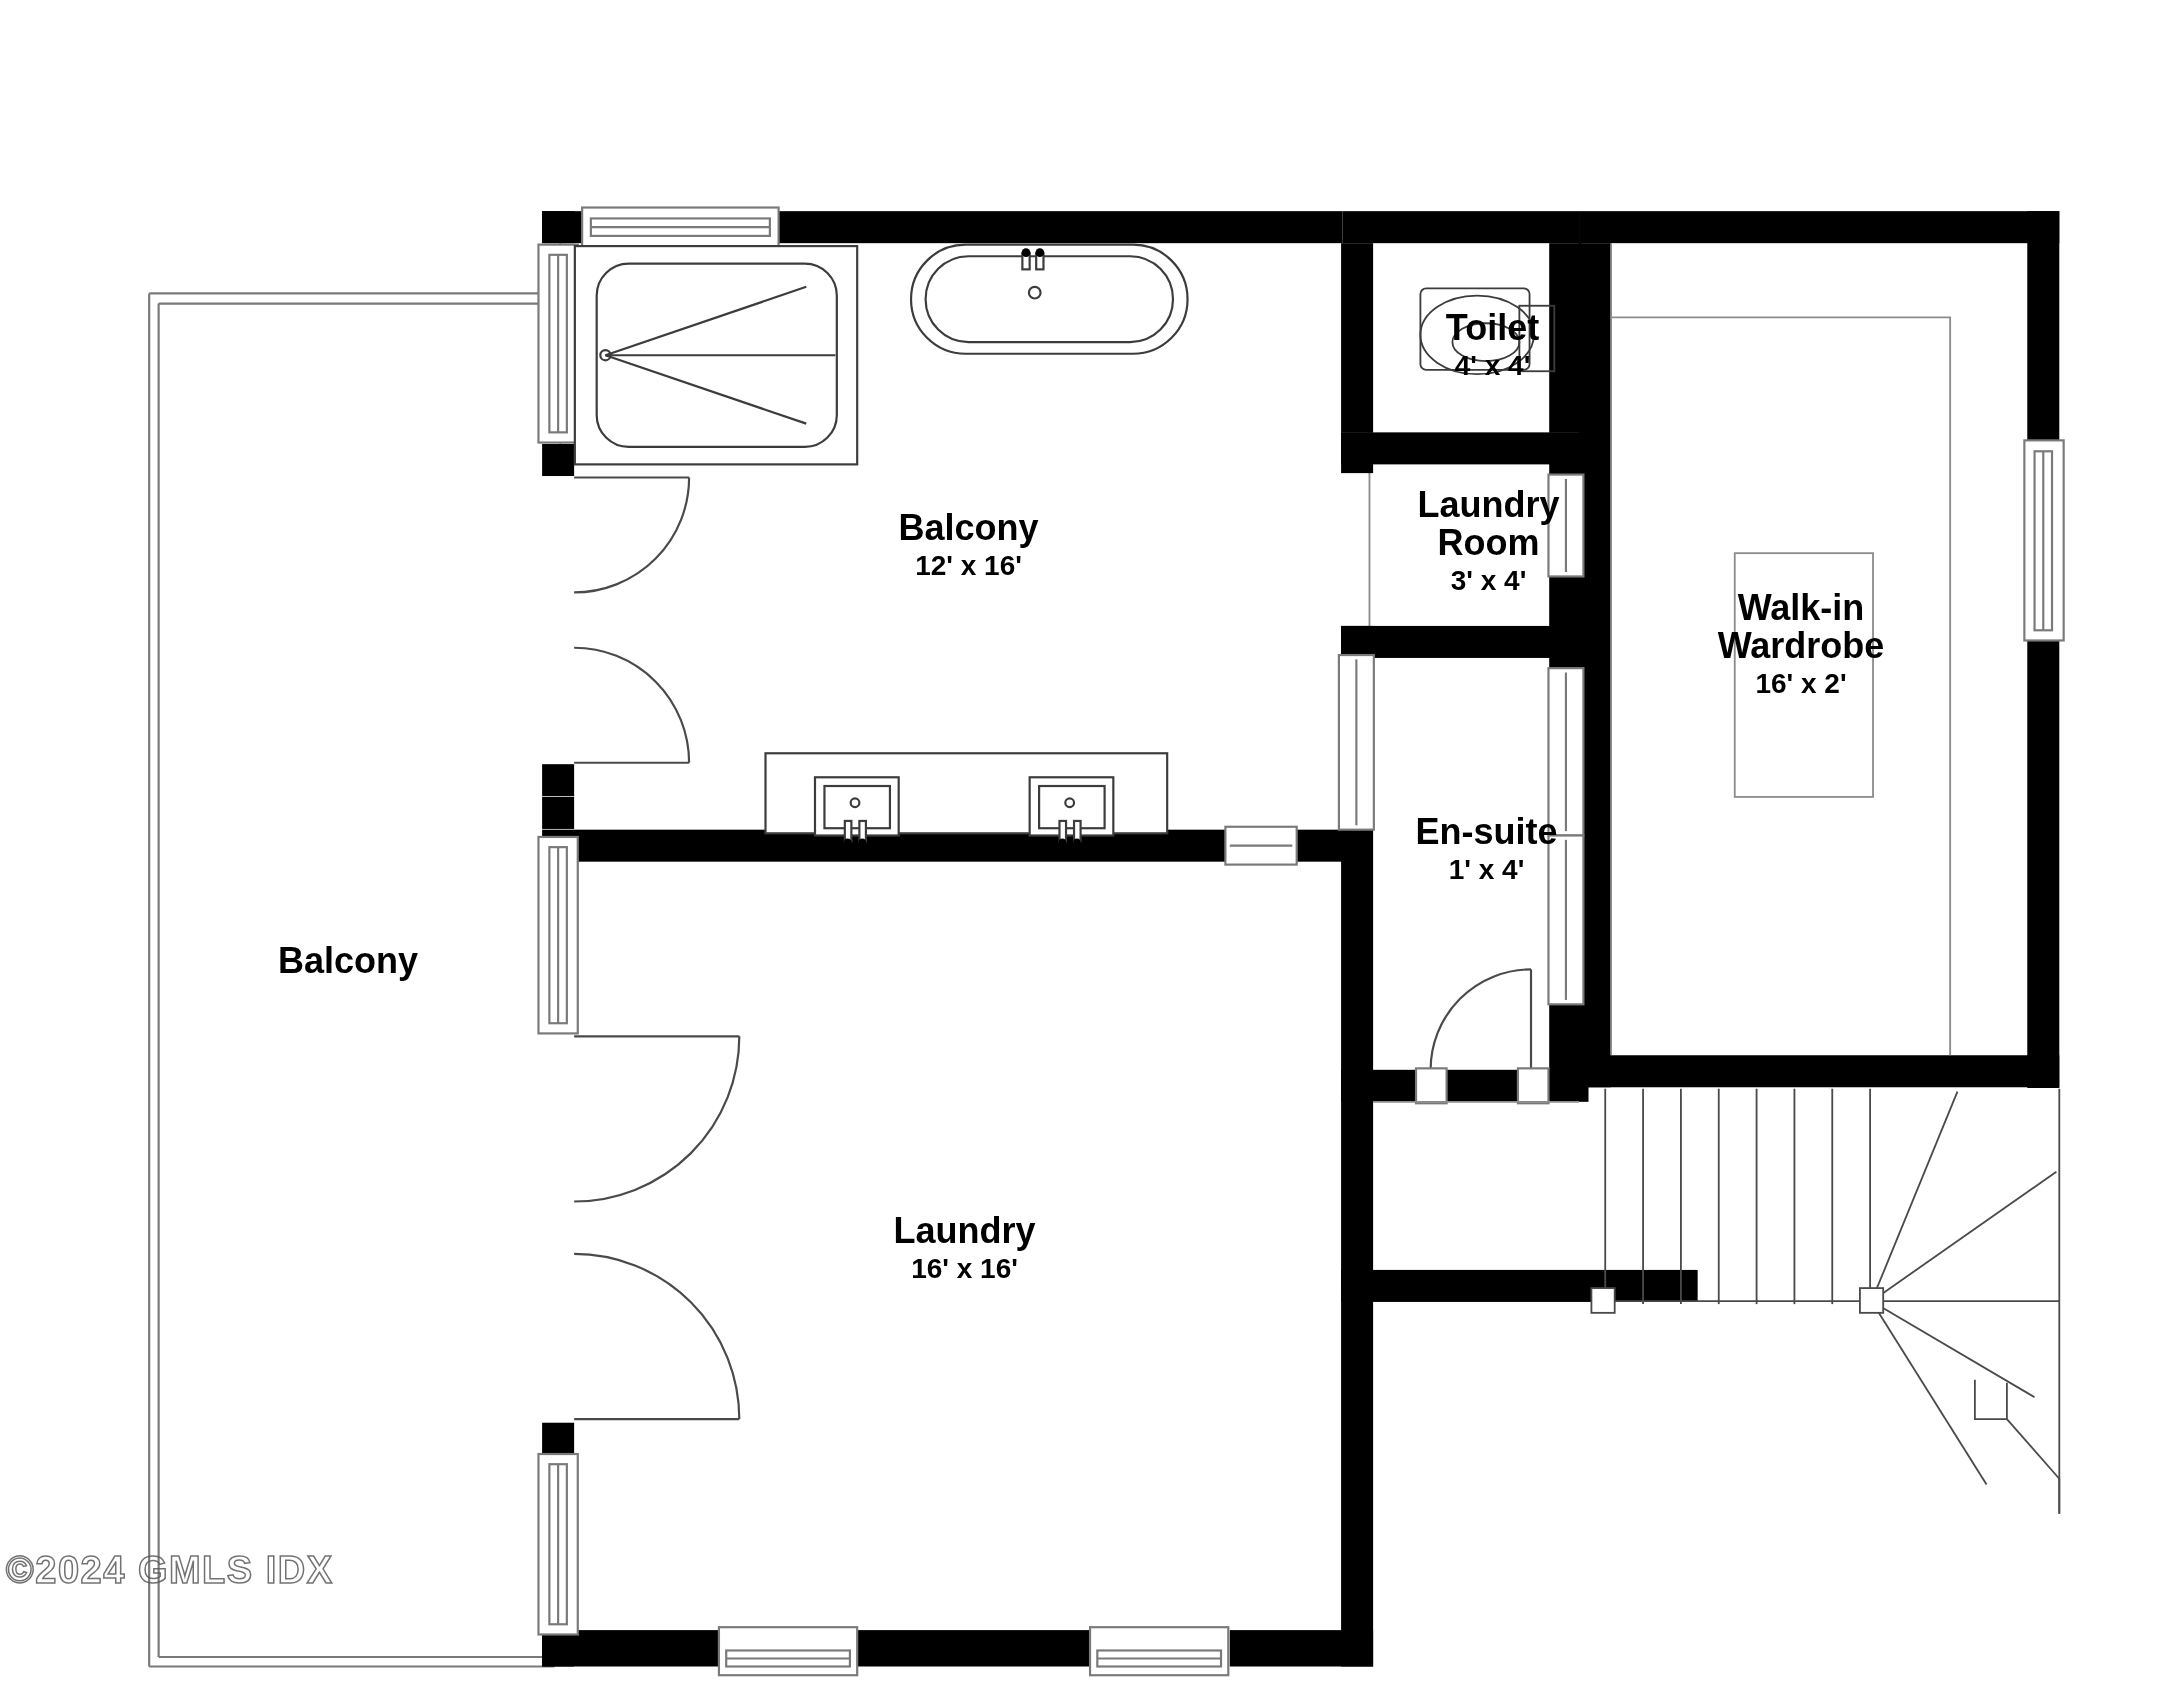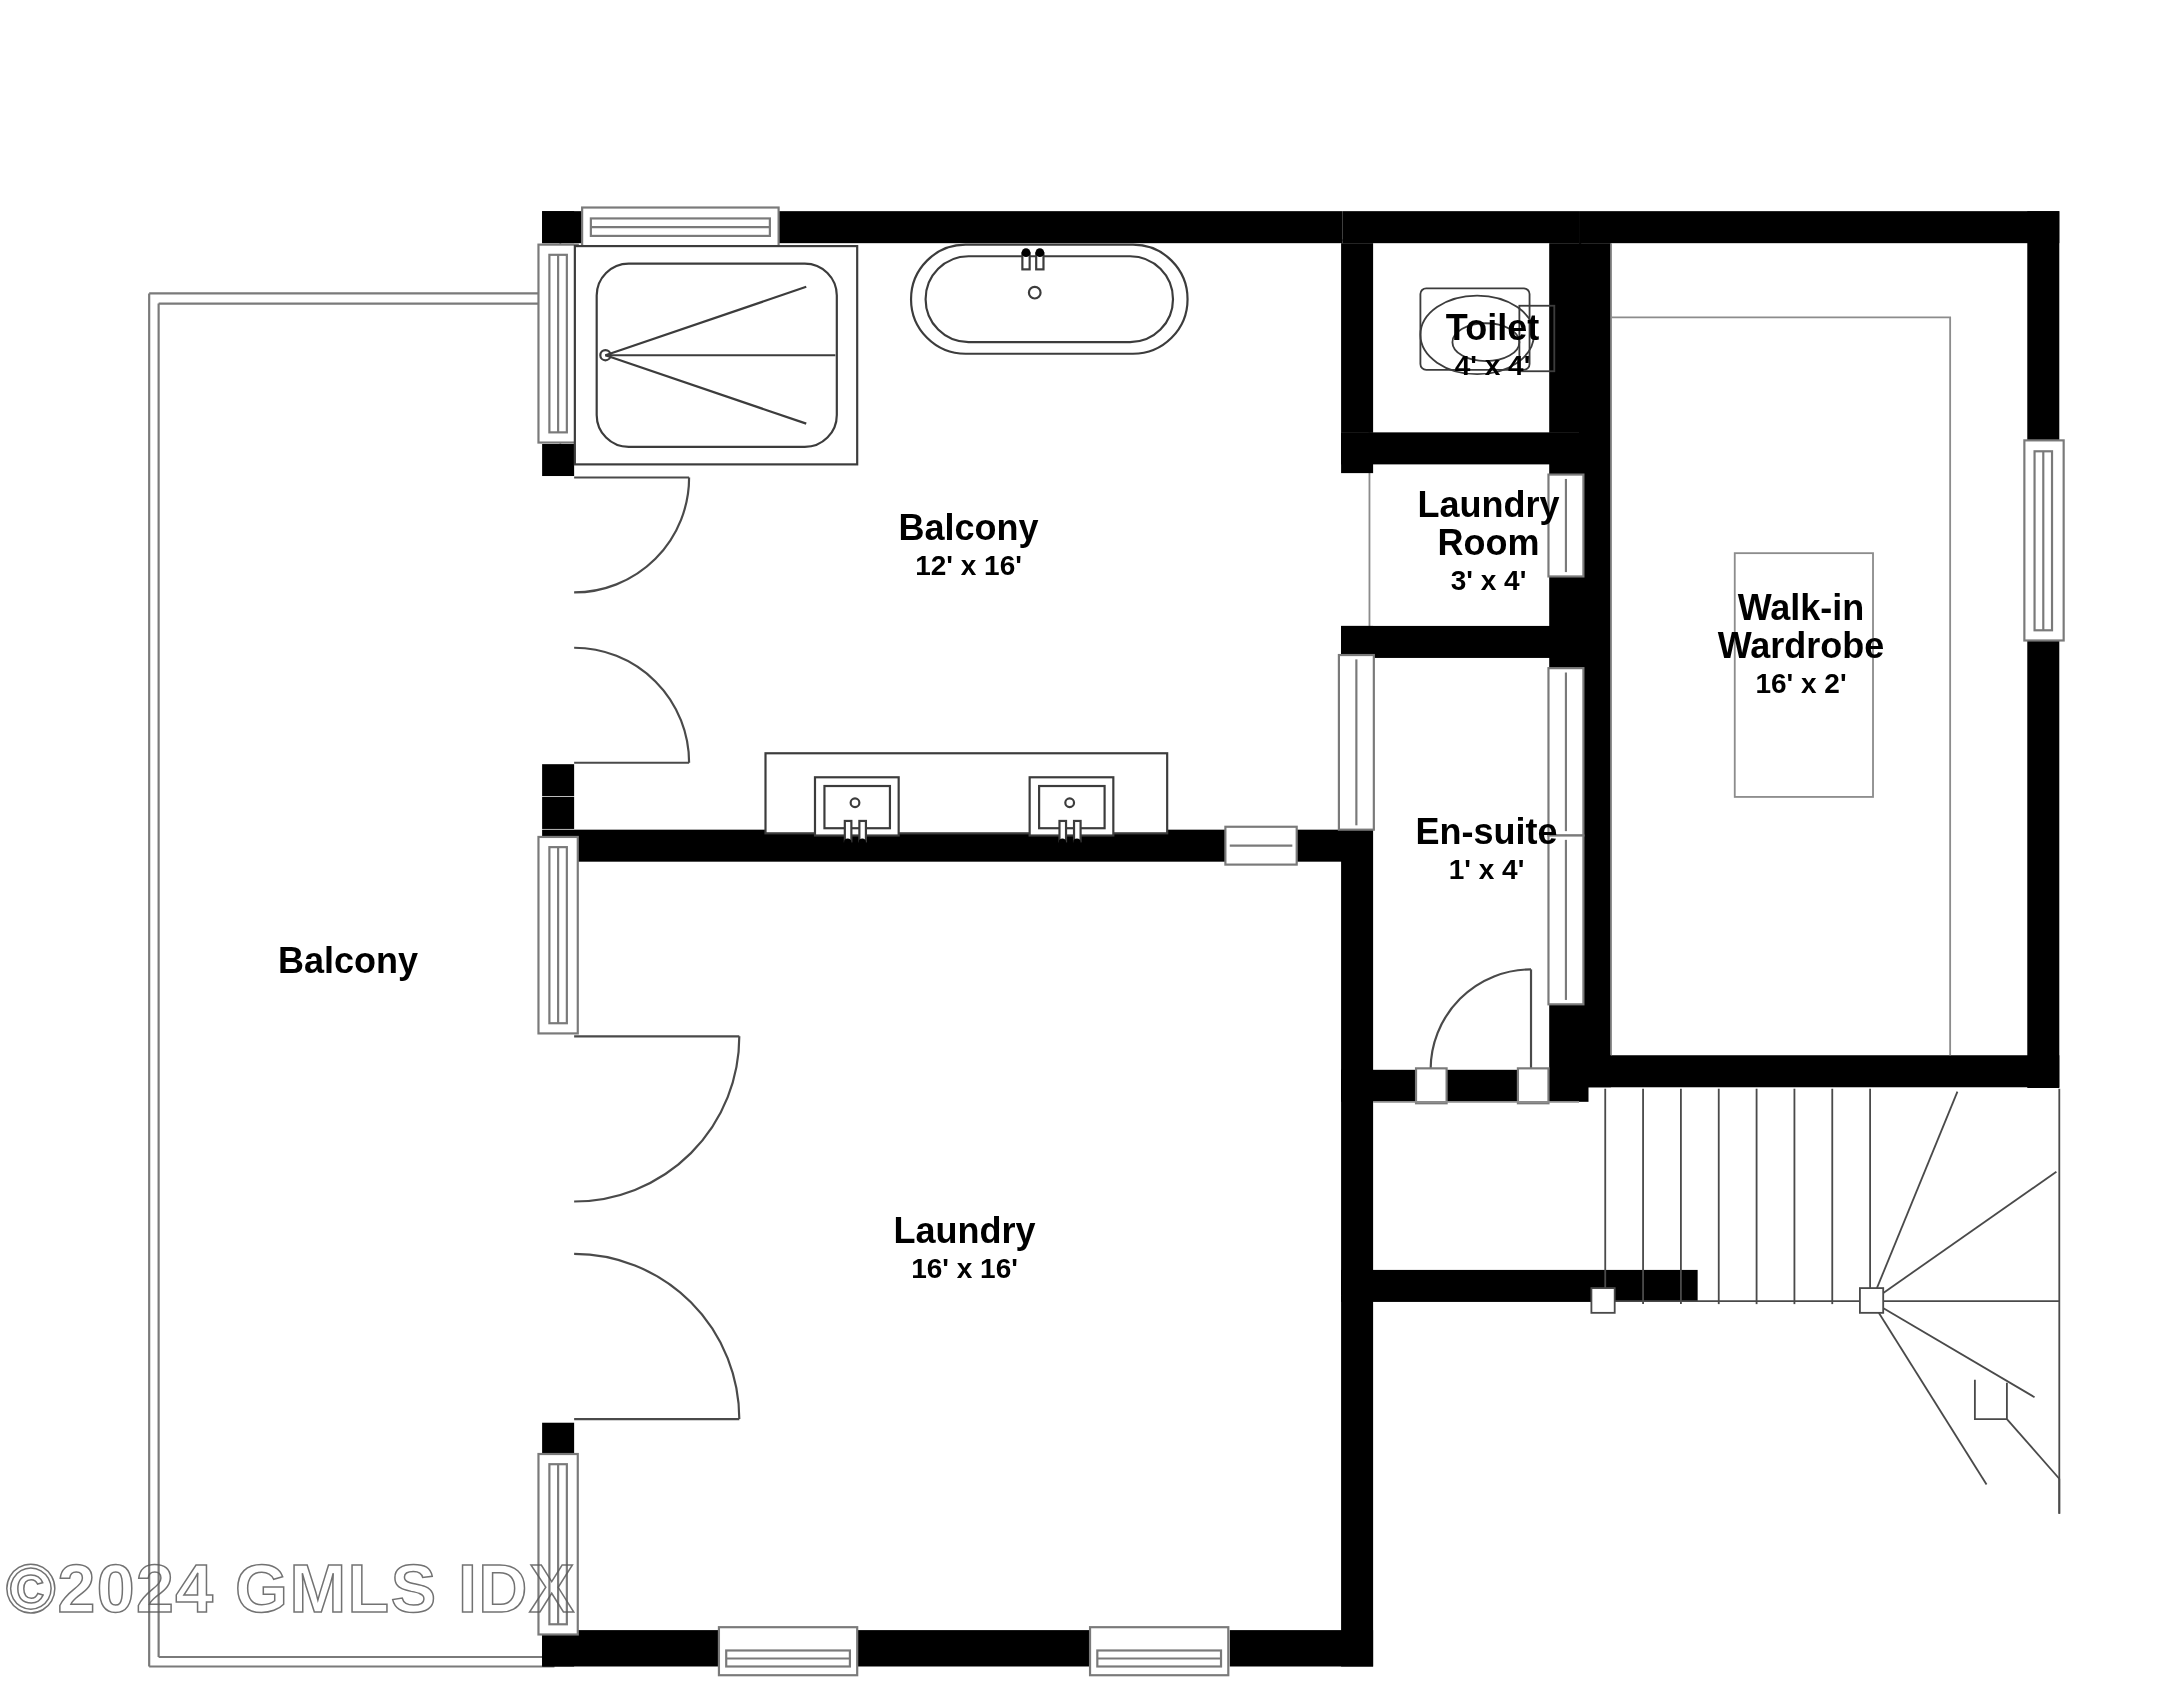--- a/index.html
+++ b/index.html
@@ -12,21 +12,21 @@
   }
 
   #floorplan{position:absolute;left:0;top:0;width:2183px;height:1687px;}
   #floorplan svg{display:block;width:2183px;height:1687px;}
 
   .room-label{position:absolute;text-align:center;line-height:1.06;pointer-events:none;}
   .room-label .rl-name{font-size:36px;font-weight:bold;white-space:pre-line;}
   .room-label .rl-dim{font-size:28px;font-weight:bold;margin-top:4px;}
 
   #watermark{
-    position:absolute;left:5.8px;top:1549px;font-size:68px;font-weight:bold;
+    position:absolute;left:5.8px;top:1549px;font-size:38px;font-weight:bold;
     color:transparent;-webkit-text-stroke:1.5px #5a5a5a;
     letter-spacing:1.5px;white-space:nowrap;opacity:.85;
   }
 </style>
 </head>
 <body>
 
 <div id="plan-title">Second Level</div>
 
 <div id="floorplan">

